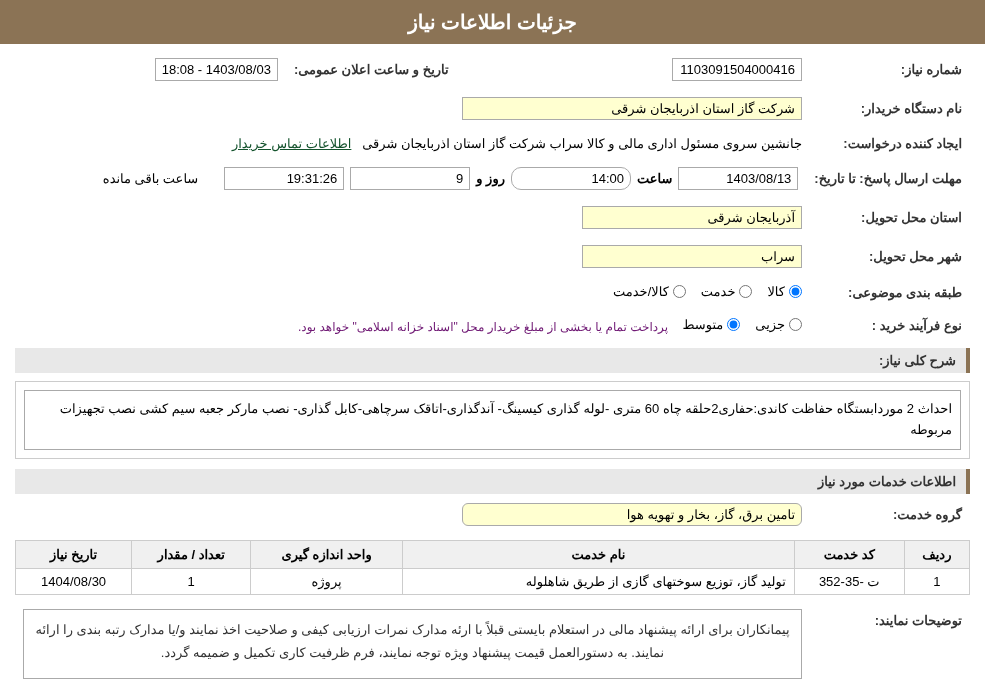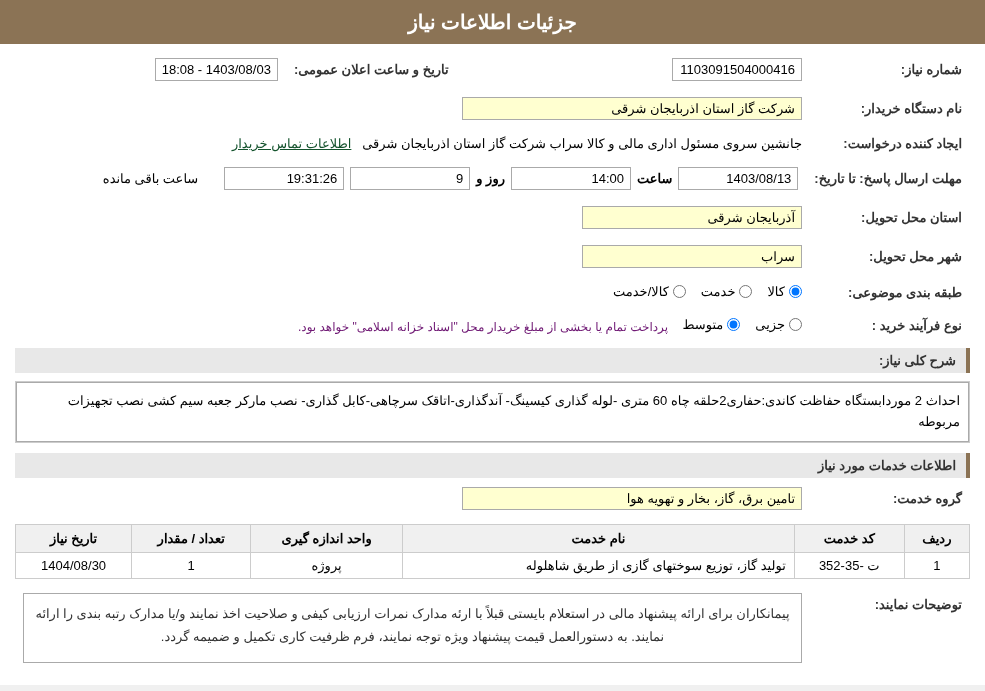--- a/index.html
+++ b/index.html
@@ -121,20 +121,21 @@
       gap: 15px;
       align-items: center;
     }
     .radio-item {
       display: inline-flex;
       align-items: center;
       gap: 4px;
     }
     .ta-section {
       border: 1px solid #ccc;
+      padding: 8px;
       margin: 8px 0;
     }
     .inline-label {
       font-weight: bold;
       white-space: nowrap;
     }
   </style>
 </head>
 <body>
 
@@ -187,21 +188,21 @@
       </table>
 
     <table class="info-table">
       <tbody>
           <tr>
         <td class="label-cell">مهلت ارسال پاسخ: تا تاریخ:</td>
         <td class="value-cell">
           <div class="row-flex">
             <span class="input-box" style="width:110px;">1403/08/13</span>
             <span class="inline-label">ساعت</span>
-            <span class="input-box" style="width:70px;">14:00</span>
+            <span class="input-box" style="width:70px;border-radius:10px;">14:00</span>
             <span class="inline-label">روز و</span>
             <span class="input-box" style="width:40px;">9</span>
             <span class="input-box" style="width:90px;margin-left:20px;">19:31:26</span>
             <span>ساعت باقی مانده</span>
           </div>
         </td>
       </tr>
     </tbody>
       </table>
 
@@ -278,21 +279,21 @@
       <div class="description-box">احداث 2 موردابستگاه حفاظت کاندی:حفاری2حلقه چاه 60 متری -لوله گذاری کیسینگ- آندگذاری-اتاقک سرچاهی-کابل گذاری- نصب مارکر جعبه سیم کشی نصب تجهیزات مربوطه</div>
     </div>
 
     <div class="section-title">اطلاعات خدمات مورد نیاز</div>
 
     <table class="info-table">
       <tbody>
           <tr>
         <td class="label-cell">گروه خدمت:</td>
         <td class="value-cell">
-          <span class="input-box" style="width:340px; background:#ffffd0;">تامین برق، گاز، بخار و تهویه هوا</span>
+          <span class="input-box" style="width:340px; background:#ffffd0;border-radius:6px;">تامین برق، گاز، بخار و تهویه هوا</span>
         </td>
       </tr>
     </tbody>
       </table>
 
     <table class="services-table">
       <thead>
         <tr>
           <th>ردیف</th>
           <th>کد خدمت</th>

